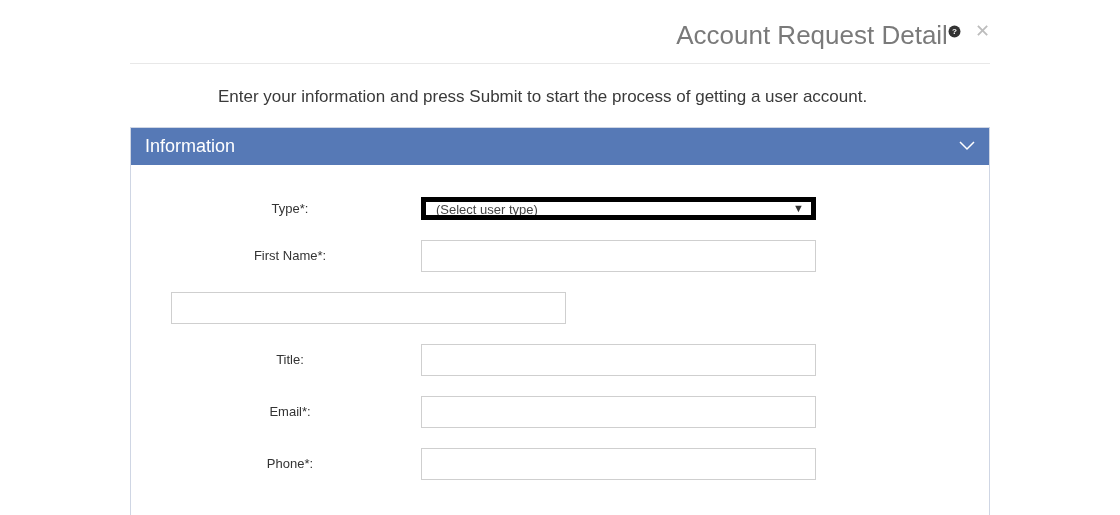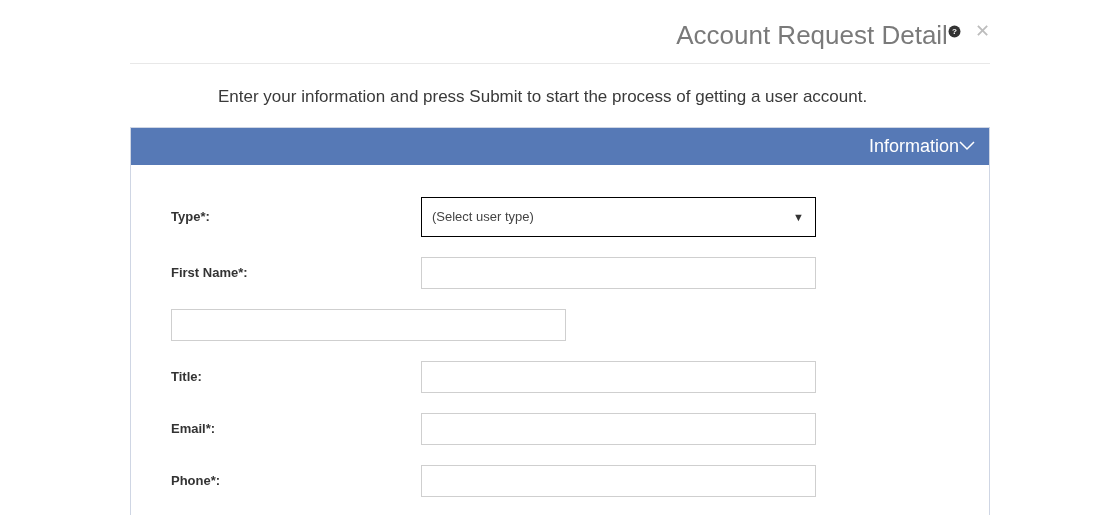--- a/index.html
+++ b/index.html
@@ -55,56 +55,56 @@
       line-height: 1.35;
     }
     .panel {
       border: 1px solid #cfd6e4;
     }
     .panel-header {
       background: #5679b6;
       color: #ffffff;
       display: flex;
       align-items: center;
-      justify-content: flex-end;
+      justify-content: space-between;
       padding: 8px 14px;
       font-size: 18px;
       font-weight: 400;
       cursor: pointer;
     }
     .panel-header .chevron {
       font-size: 14px;
     }
     .panel-body {
       background: #ffffff;
       padding: 32px 40px 20px 40px;
     }
     .form-row {
       display: flex;
       align-items: center;
       margin-bottom: 20px;
     }
     .form-label {
       width: 250px;
-      text-align: left;
+      text-align: center;
       font-size: 13px;
-      font-weight: 700;
+      font-weight: 400;
       color: #333;
       padding-right: 12px;
     }
     .form-control {
       width: 395px;
     }
     .select-wrapper {
       position: relative;
     }
     .select-control {
       width: 100%;
-      height: 40px;
-      border: 1px solid #000000;
+      height: 23px;
+      border: 5px solid #000000;
       background: #fff;
       font-size: 13px;
       color: #444;
       padding: 0 32px 0 10px;
       appearance: none;
       -webkit-appearance: none;
       cursor: pointer;
     }
     .select-caret {
       position: absolute;

